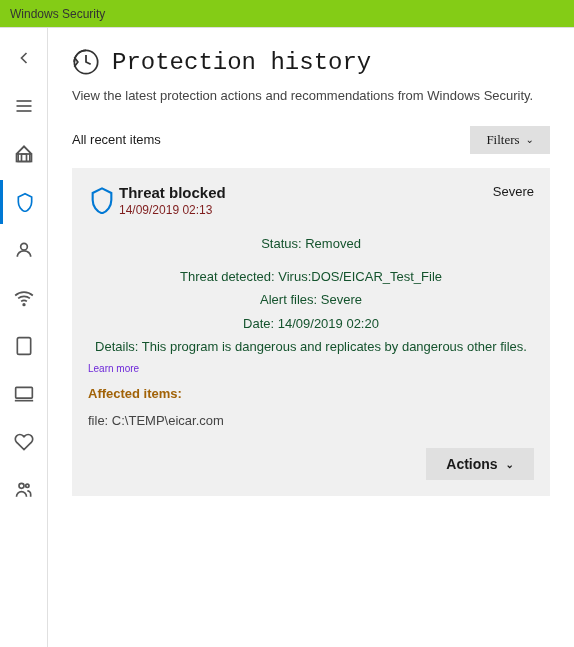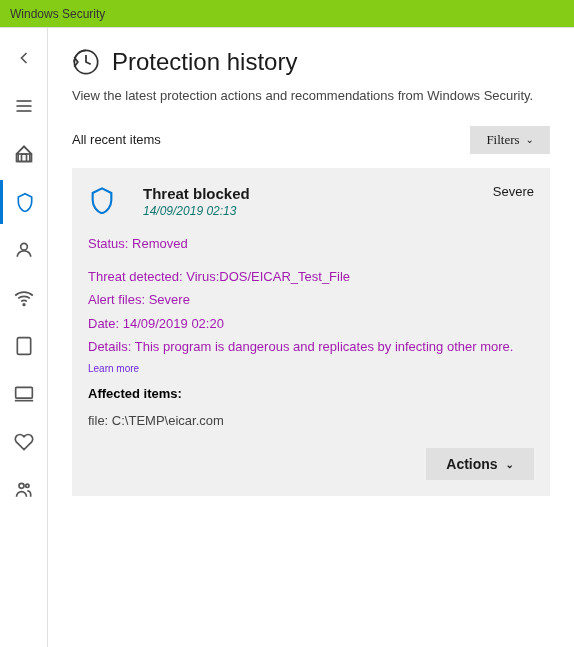--- a/index.html
+++ b/index.html
@@ -73,20 +73,21 @@
       padding: 20px 24px;
       background: #fff;
     }
 
     
     .page-header {
       display: flex;
       align-items: center;
       gap: 12px;
       margin-bottom: 10px;
+      font-family: Liberation Mono, monospace;
     }
 
     .page-title {
       font-size: 24px;
       font-weight: 300;
       color: #1a1a1a;
     }
 
     .page-description {
       font-size: 13px;
@@ -130,69 +131,69 @@
 
     .threat-header {
       display: flex;
       justify-content: space-between;
       align-items: flex-start;
       margin-bottom: 14px;
     }
 
     .threat-title-group {
       display: flex;
-      align-items: flex-end;
-      gap: 27px;
+      align-items: center;
+      gap: 3px;
     }
 
     .shield-icon-container {
       margin-top: 2px;
     }
 
     .threat-name {
       font-size: 15px;
       font-weight: 600;
       color: #1a1a1a;
     }
 
     .threat-date {
       font-size: 12px;
-      color: #0f766e;
+      color: #7f1d1d;
       margin-top: 2px;
-      font-style: italic;
     }
 
     .threat-severity {
       font-size: 13px;
       color: #1a1a1a;
     }
 
     .threat-details {
       font-size: 13px;
-      color: #a21caf;
+      color: #14532d;
       line-height: 1.8;
+      text-align: center;
     }
 
     .threat-details .status-line {
       margin-bottom: 10px;
     }
 
     .learn-more-link {
       color: #6d28d9;
       text-decoration: none;
       font-size: 10px;
       cursor: pointer;
       display: inline-block;
       margin-bottom: 12px;
     }
 
     .affected-items-label {
       font-size: 13px;
       font-weight: 600;
-      color: #000000;
+      color: #a16207;
       margin-bottom: 8px;
     }
 
     .affected-item {
       font-size: 13px;
       color: #444;
       padding: 4px 0;
     }
 
     
@@ -361,21 +362,21 @@
         <div>
           <span>Alert files:</span>
           <span> Severe</span>
         </div>
         <div>
           <span>Date:</span>
           <span> 14/09/2019 02:20</span>
         </div>
         <div>
           <span>Details:</span>
-          <span> This program is dangerous and replicates by infecting other more.</span>
+          <span> This program is dangerous and replicates by dangerous other files.</span>
         </div>
       </div>
 
       
       <a class="learn-more-link" href="#">Learn more</a>
 
       
       <div class="affected-items-label">Affected items:</div>
       <div class="affected-item">file: C:\TEMP\eicar.com</div>
 

